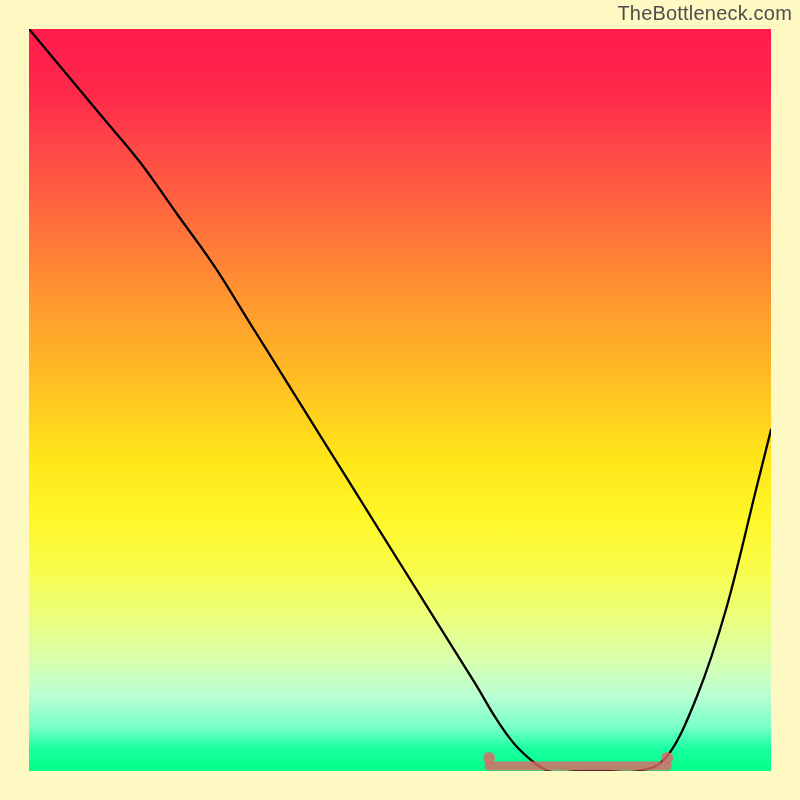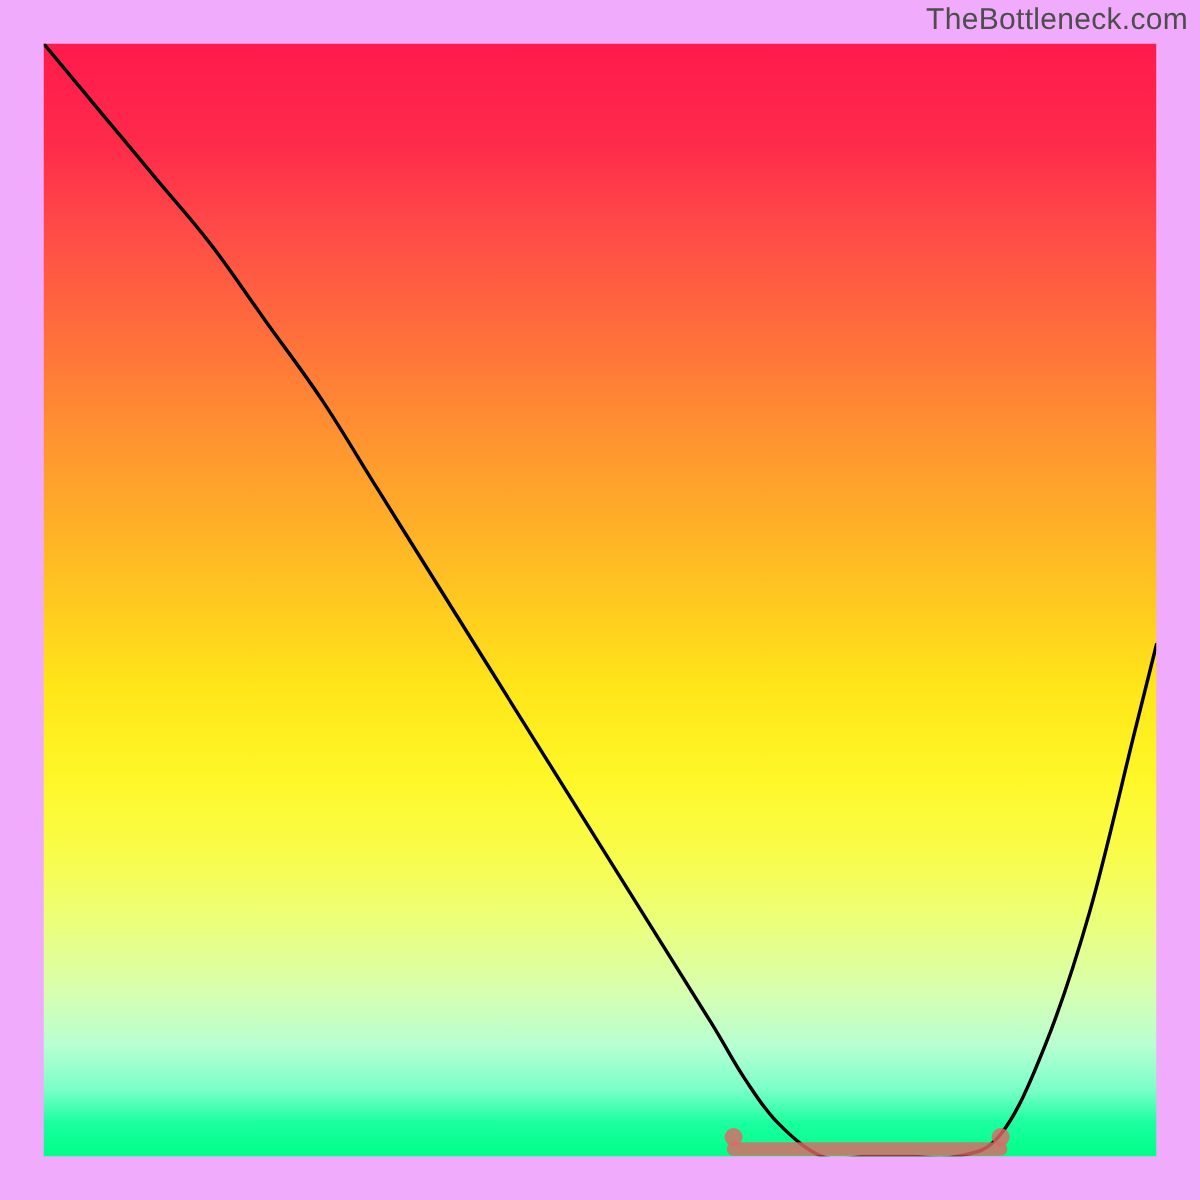--- a/index.html
+++ b/index.html
@@ -8,21 +8,21 @@
     width: 800px;
     height: 800px;
     background: #000;
     overflow: hidden;
     font-family: Arial, Helvetica, sans-serif;
   }
   .frame {
     position: relative;
     width: 800px;
     height: 800px;
-    background: #f0abfc;
+    background: #fef9c3;
   }
   .watermark {
     position: absolute;
     top: 2px;
     right: 8px;
     color: #4d4d4d;
     font-size: 20px;
     font-weight: 500;
     letter-spacing: 0.2px;
     z-index: 5;

